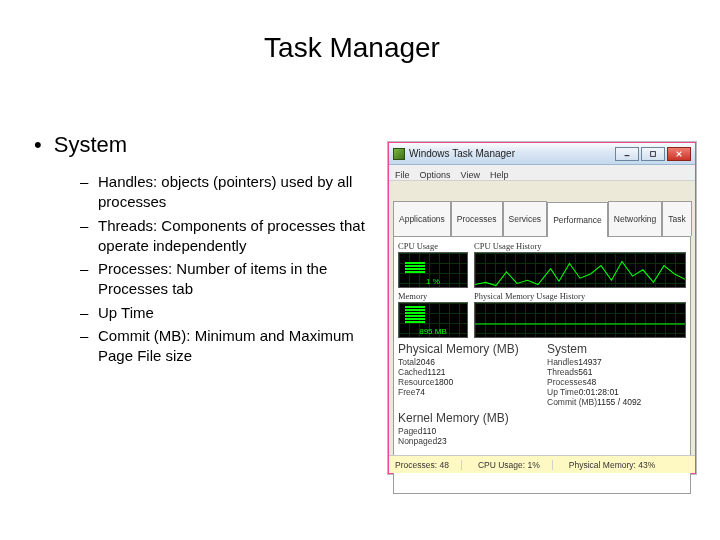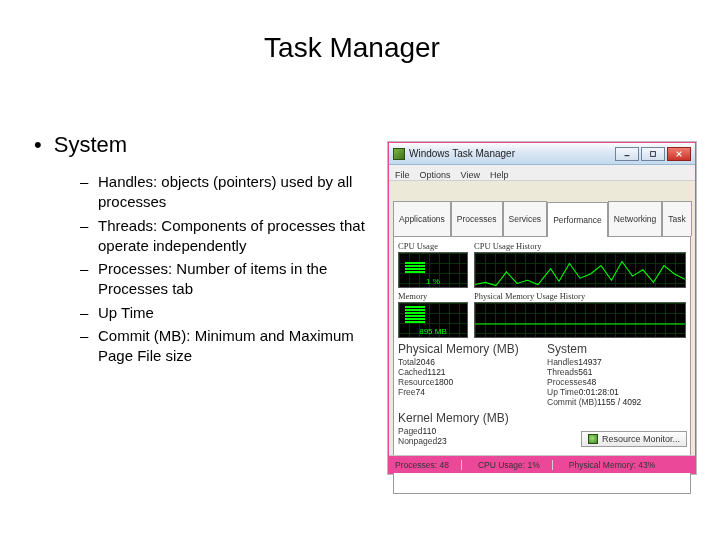--- a/index.html
+++ b/index.html
@@ -186,21 +186,21 @@
     width: 10px; height: 10px;
     background: radial-gradient(circle at 40% 40%, #9fe07a, #3a8a1f);
     border: 1px solid #2c5012;
   }
 
   .tm-status {
     position: absolute;
     left: 0; right: 0; bottom: 0;
     height: 18px;
     border-top: 1px solid #c8c8c8;
-    background: #ec4899;
+    background: #fef9c3;
     display: flex;
     align-items: center;
     font-size: 8.5px;
     padding: 0 6px;
     gap: 16px;
   }
   .tm-status .cell { border-right: 1px solid #d0d0d0; padding-right: 12px; }
 </style>
 </head>
 <body>
@@ -366,24 +366,20 @@
           </div>
         <div class="line">
             <span>Nonpaged</span>
             <span>23</span>
           </div>
       </div>
     </div>
 
   </div>
 
-  <div class="resmon">
-    <span class="ic"></span>
-    <span>Resource Monitor...</span>
-  </div>
 
   <div class="tm-status">
     <span class="cell"><span>Processes:</span> <span>48</span></span>
     <span class="cell"><span>CPU Usage:</span> <span>1%</span></span>
     <span><span>Physical Memory:</span> <span>43%</span></span>
   </div>
 
 </div>
 
 </body></html>

